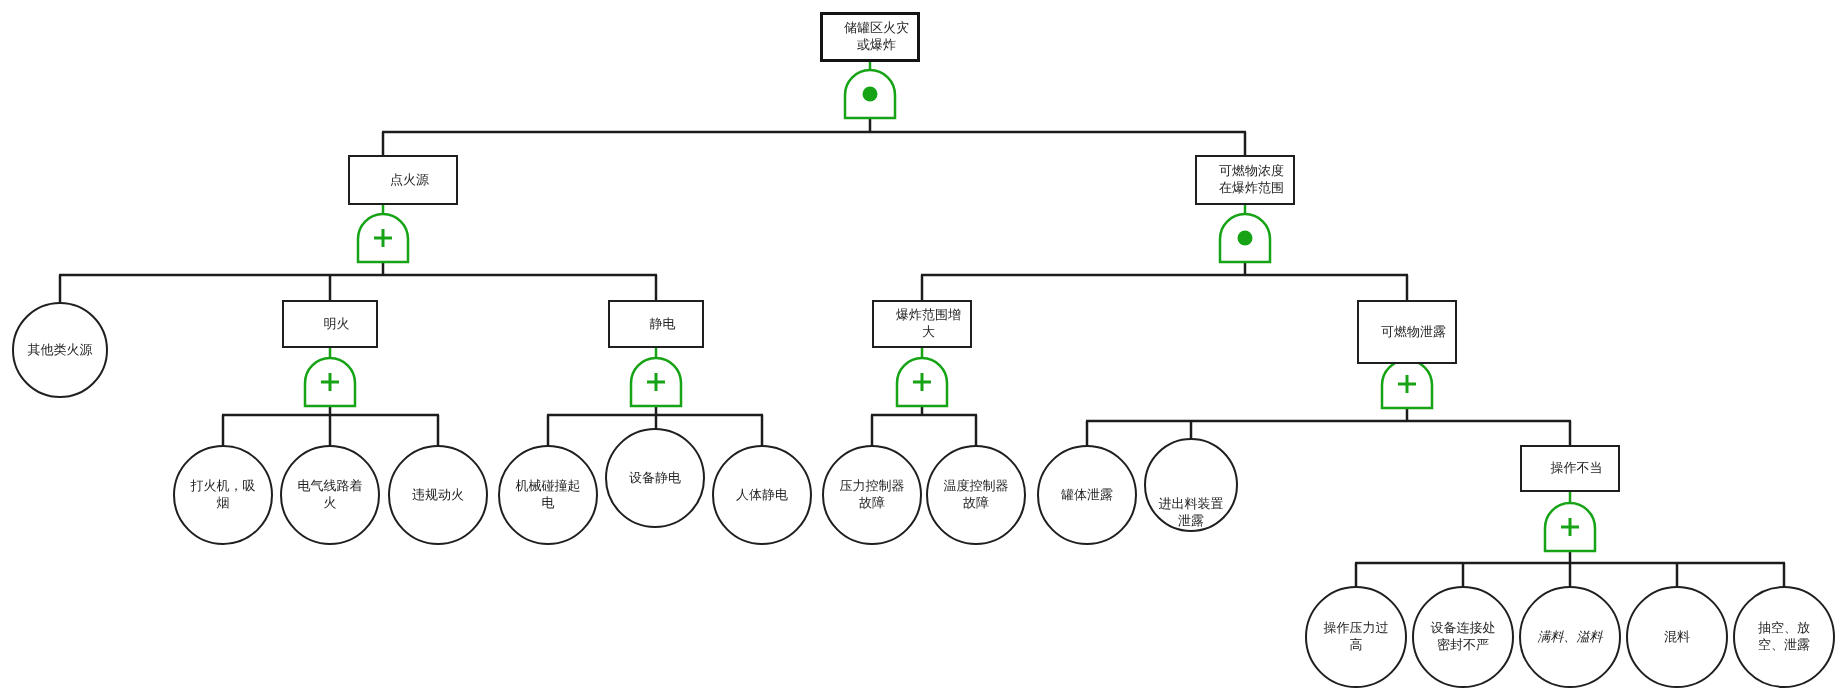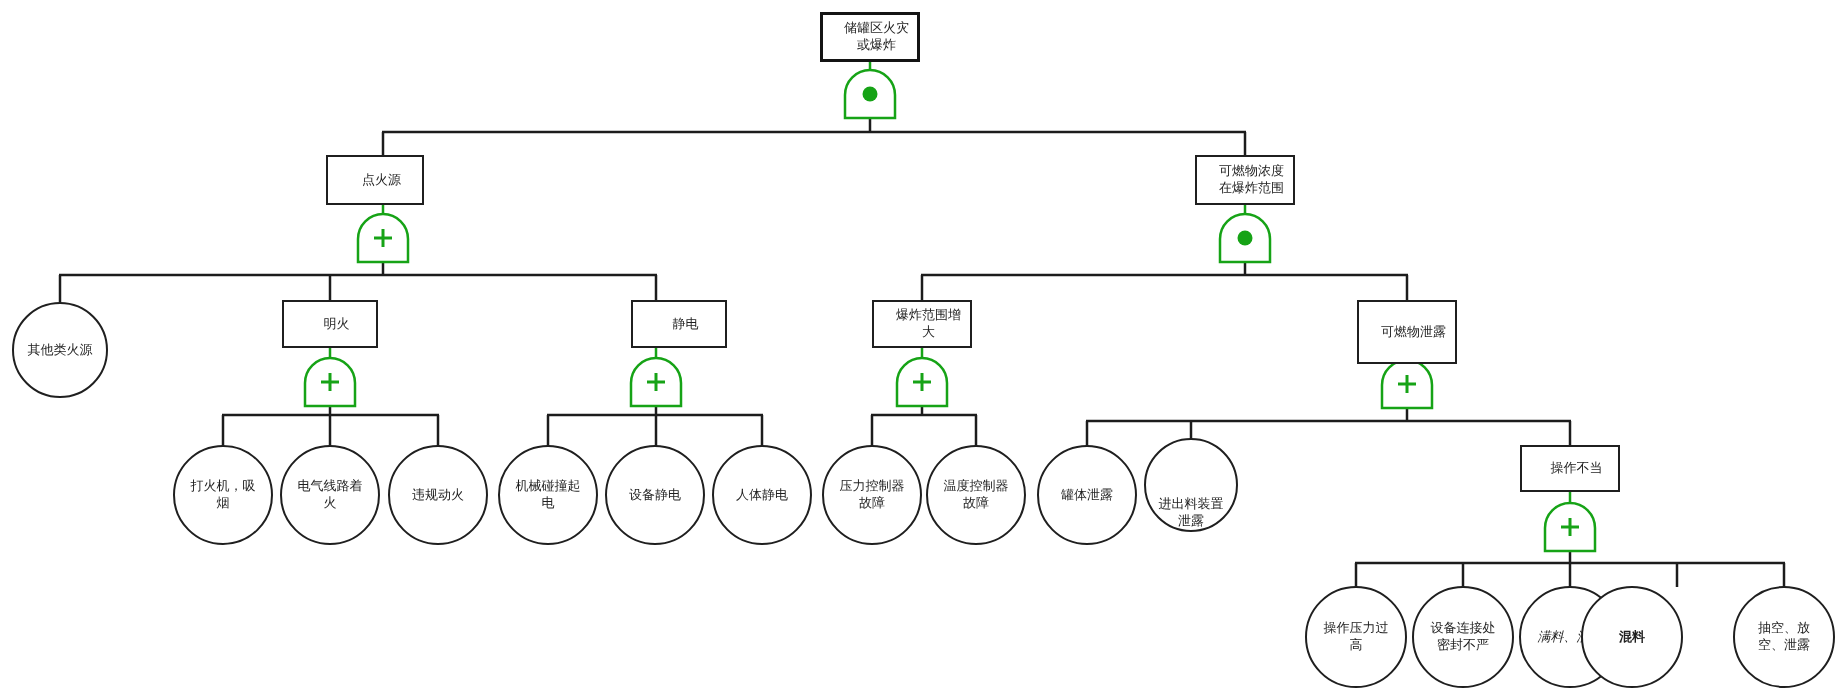--- a/index.html
+++ b/index.html
@@ -123,54 +123,54 @@
       <g>
         <path d="M 1545 551 L 1545 528 A 25 25 0 0 1 1595 528 L 1595 551 Z" fill="#ffffff" stroke="#16a316" stroke-width="2.5"></path>
         <line x1="1561" y1="527" x2="1579" y2="527" stroke="#16a316" stroke-width="3"></line>
         <line x1="1570" y1="518" x2="1570" y2="536" stroke="#16a316" stroke-width="3"></line>
       </g>
     </svg>
   <div id="nodes">
       <div class="node rect toprect" style="left: 820px; top: 12px; width: 100px; height: 50px;">
         <span class="label">储罐区火灾或爆炸</span>
       </div>
-      <div class="node rect" style="left: 326px; top: 155px; width: 98px; height: 50px;">
+      <div class="node rect" style="left: 348px; top: 155px; width: 110px; height: 50px;">
         <span class="label">点火源</span>
       </div>
       <div class="node rect" style="left: 1195px; top: 155px; width: 100px; height: 50px;">
         <span class="label">可燃物浓度在爆炸范围</span>
       </div>
       <div class="node circle" style="left: 12px; top: 302px; width: 96px; height: 96px; text-align: center;">
         <span class="label">其他类火源</span>
       </div>
       <div class="node rect" style="left: 282px; top: 300px; width: 96px; height: 48px;">
         <span class="label">明火</span>
       </div>
-      <div class="node rect" style="left: 608px; top: 300px; width: 96px; height: 48px; margin-left: 23px;">
+      <div class="node rect" style="left: 608px; top: 300px; width: 96px; height: 48px;">
         <span class="label">静电</span>
       </div>
       <div class="node rect" style="left: 872px; top: 300px; width: 100px; height: 48px;">
         <span class="label">爆炸范围增大</span>
       </div>
       <div class="node rect" style="left: 1357px; top: 300px; width: 100px; height: 64px;">
         <span class="label">可燃物泄露</span>
       </div>
       <div class="node circle" style="left: 173px; top: 445px; width: 100px; height: 100px;">
         <span class="label">打火机，吸烟</span>
       </div>
       <div class="node circle" style="left: 280px; top: 445px; width: 100px; height: 100px;">
         <span class="label">电气线路着火</span>
       </div>
       <div class="node circle" style="left: 388px; top: 445px; width: 100px; height: 100px;">
         <span class="label">违规动火</span>
       </div>
       <div class="node circle" style="left: 498px; top: 445px; width: 100px; height: 100px;">
         <span class="label">机械碰撞起电</span>
       </div>
-      <div class="node circle" style="left: 605px; top: 445px; width: 100px; height: 100px; align-items: center;">
+      <div class="node circle" style="left: 605px; top: 428px; width: 100px; height: 100px; align-items: center;">
         <span class="label">设备静电</span>
       </div>
       <div class="node circle" style="left: 712px; top: 445px; width: 100px; height: 100px;">
         <span class="label">人体静电</span>
       </div>
       <div class="node circle" style="left: 822px; top: 445px; width: 100px; height: 100px;">
         <span class="label">压力控制器故障</span>
       </div>
       <div class="node circle" style="left: 926px; top: 445px; width: 100px; height: 100px;">
         <span class="label">温度控制器故障</span>
@@ -186,20 +186,20 @@
       </div>
       <div class="node circle" style="left: 1305px; top: 586px; width: 102px; height: 102px;">
         <span class="label">操作压力过高</span>
       </div>
       <div class="node circle" style="left: 1412px; top: 586px; width: 102px; height: 102px; align-items: center;">
         <span class="label">设备连接处密封不严</span>
       </div>
       <div class="node circle" style="left: 1519px; top: 586px; width: 102px; height: 102px; font-style: italic;">
         <span class="label">满料、溢料</span>
       </div>
-      <div class="node circle" style="left: 1581px; top: 586px; width: 102px; height: 102px; font-weight: bold;">
+      <div class="node circle" style="left: 1626px; top: 586px; width: 102px; height: 102px;">
         <span class="label">混料</span>
       </div>
       <div class="node circle" style="left: 1733px; top: 586px; width: 102px; height: 102px;">
         <span class="label">抽空、放空、泄露</span>
       </div>
     </div>
 </div>
 
 </body></html>

